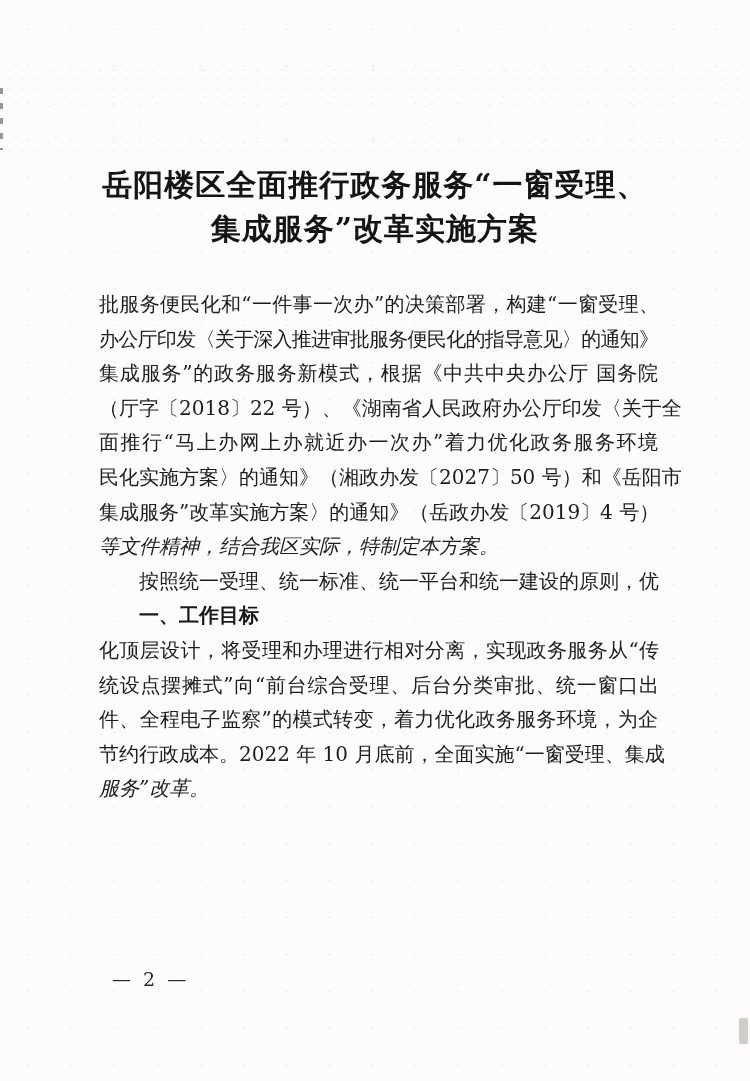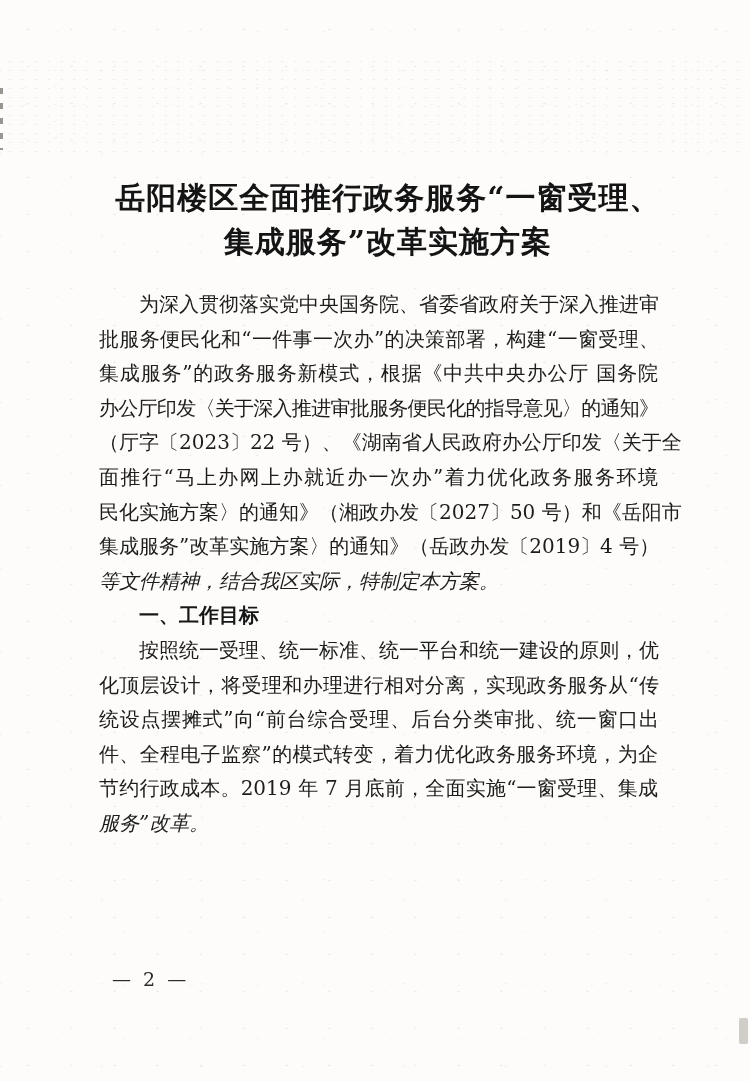--- a/index.html
+++ b/index.html
@@ -50,21 +50,21 @@
     right: 2px; top: 1018px;
     width: 9px; height: 26px;
     background: rgba(125,118,105,0.35);
     border-radius: 2px;
   }
   .title {
     position: absolute;
     top: 163px;
     left: 75px;
     width: 600px;
-    margin: 13px;
+    margin: 0;
     text-align: center;
     font-size: 30px;
     font-weight: bold;
     line-height: 44px;
     letter-spacing: 1px;
     color: #141414;
   }
   .title .tline { display: block; }
   .body {
     position: absolute;
@@ -111,34 +111,33 @@
   <div class="noise-top"></div>
   <div class="edge-mark-left"></div>
   <div class="edge-mark-right"></div>
 
   <h1 class="title">
     <span class="tline">岳阳楼区全面推行政务服务“一窗受理、</span>
     <span class="tline">集成服务”改革实施方案</span>
   </h1>
 
   <div class="body">
-    <div class="line indent">为深入贯彻落实党中央国务院、省委省政府关于深入推进审</div>
     <div class="line tight">批服务便民化和“一件事一次办”的决策部署，构建“一窗受理、</div>
+    <div class="line tight">办公厅印发〈关于深入推进审批服务便民化的指导意见〉的通知》</div>
     <div class="line">集成服务”的政务服务新模式，根据《中共中央办公厅 国务院</div>
-    <div class="line tight">办公厅印发〈关于深入推进审批服务便民化的指导意见〉的通知》</div>
-    <div class="line">（厅字〔2023〕22 号）、《湖南省人民政府办公厅印发〈关于全</div>
+    <div class="line">（厅字〔2018〕22 号）、《湖南省人民政府办公厅印发〈关于全</div>
     <div class="line">面推行“马上办网上办就近办一次办”着力优化政务服务环境</div>
     <div class="line">民化实施方案〉的通知》（湘政办发〔2027〕50 号）和《岳阳市</div>
     <div class="line">集成服务”改革实施方案〉的通知》（岳政办发〔2019〕4 号）</div>
     <div class="line lastline">等文件精神，结合我区实际，特制定本方案。</div>
 
+    <div class="line indent">按照统一受理、统一标准、统一平台和统一建设的原则，优</div>
+
     <div class="line heading">一、工作目标</div>
-
-    <div class="line indent">按照统一受理、统一标准、统一平台和统一建设的原则，优</div>
     <div class="line tight">化顶层设计，将受理和办理进行相对分离，实现政务服务从“传</div>
     <div class="line tight">统设点摆摊式”向“前台综合受理、后台分类审批、统一窗口出</div>
     <div class="line">件、全程电子监察”的模式转变，着力优化政务服务环境，为企</div>
-    <div class="line">节约行政成本。2019 年 7 月底前，全面实施“一窗受理、集成</div>
+    <div class="line">节约行政成本。2022 年 10 月底前，全面实施“一窗受理、集成</div>
     <div class="line lastline">服务”改革。</div>
   </div>
 
   <div class="footer">— 2 —</div>
 </div>
 
 </body></html>

